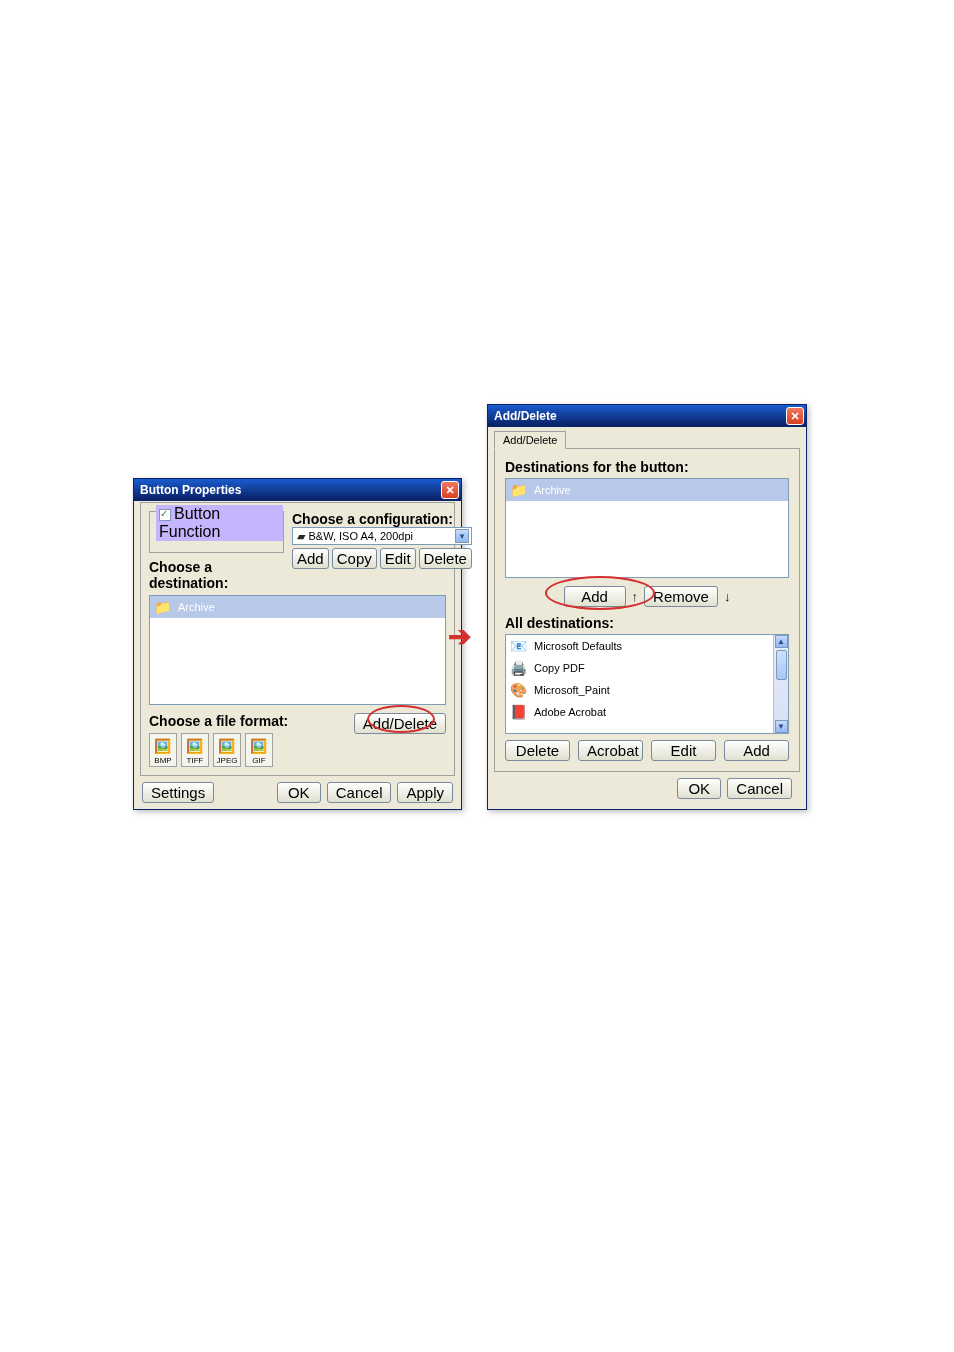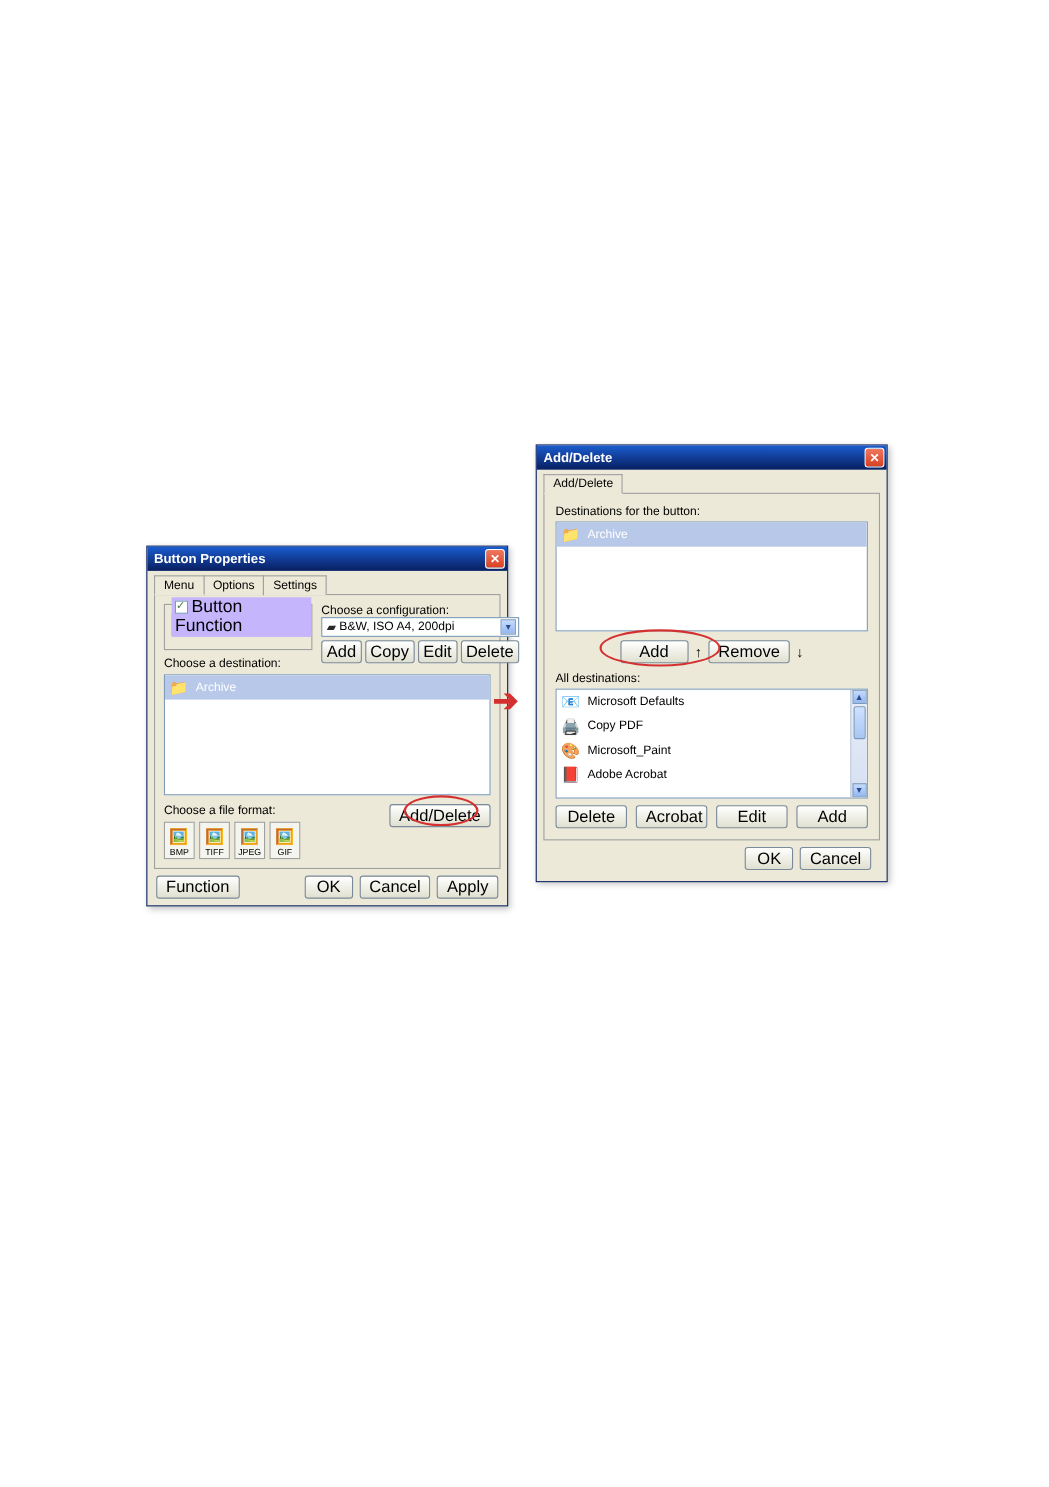--- a/index.html
+++ b/index.html
@@ -151,36 +151,31 @@
     background:linear-gradient(#E8EDF8,#D6E0F2);
     border-left:1px solid #B0C0D8;
     display:flex;flex-direction:column;align-items:center;justify-content:space-between;}
   .scroll .sbtn { width:13px;height:13px;background:linear-gradient(#C6DBFF,#93B7F0);border:1px solid #7A9AB8;display:flex;align-items:center;justify-content:center;font-size:8px;color:#2A4A8A;cursor:pointer;}
   .scroll .thumb{ width:11px;background:linear-gradient(#CFE1FF,#A8C6F4);border:1px solid #7A9AB8;border-radius:2px;}
   .big-black-icon {
     width:20px;height:20px;background:#2A6A2A;
     display:inline-flex;align-items:center;justify-content:center;
     color:#fff;font-size:12px;margin-right:4px;
   }
-  .label-text { font-size:11px; }
+  .label-text { font-size:14px;font-weight:bold; }
 </style>
 </head>
 <body>
 
-<div class="dialog" style="left:133px; top:496px; width:329px;">
+<div class="dialog" style="left:133px; top:478px; width:329px;">
   <div class="titlebar">
     <span>Button Properties</span>
     <div class="close-btn">✕</div>
   </div>
   <div class="dialog-body">
-    <div class="tabs">
-      <div class="tab active">Menu</div>
-      <div class="tab">Options</div>
-      <div class="tab">Settings</div>
-    </div>
     <div class="tab-content">
       <div style="display:flex; gap:8px;">
 
         <div style="flex:0 0 135px;">
           <div class="groupbox" style="height:42px;">
             <div class="legend"><span class="chk on"></span><span>Button Function</span></div>
             <div style="display:flex;align-items:center;margin-top:4px;">
               <div class="spinner">
                 <div class="sp">▲</div>
                 <div class="sp">▼</div>
@@ -238,21 +233,21 @@
                 <span>GIF</span>
               </div>
           </div>
         </div>
         <span class="btn" style="margin-top:0;">Add/Delete</span>
         <div class="red-ellipse" style="left:218px; top:-8px; width:68px; height:28px;"></div>
       </div>
 
     </div>
     <div style="display:flex;justify-content:space-between;align-items:center;padding:6px 2px 2px 2px;">
-      <span class="btn">Function</span>
+      <span class="btn">Settings</span>
       <div style="display:flex;gap:6px;">
         <span class="btn">OK</span>
         <span class="btn">Cancel</span>
         <span class="btn">Apply</span>
       </div>
     </div>
   </div>
 </div>
 
 <div class="arrow-right" style="left:448px; top:620px;">➔</div>

